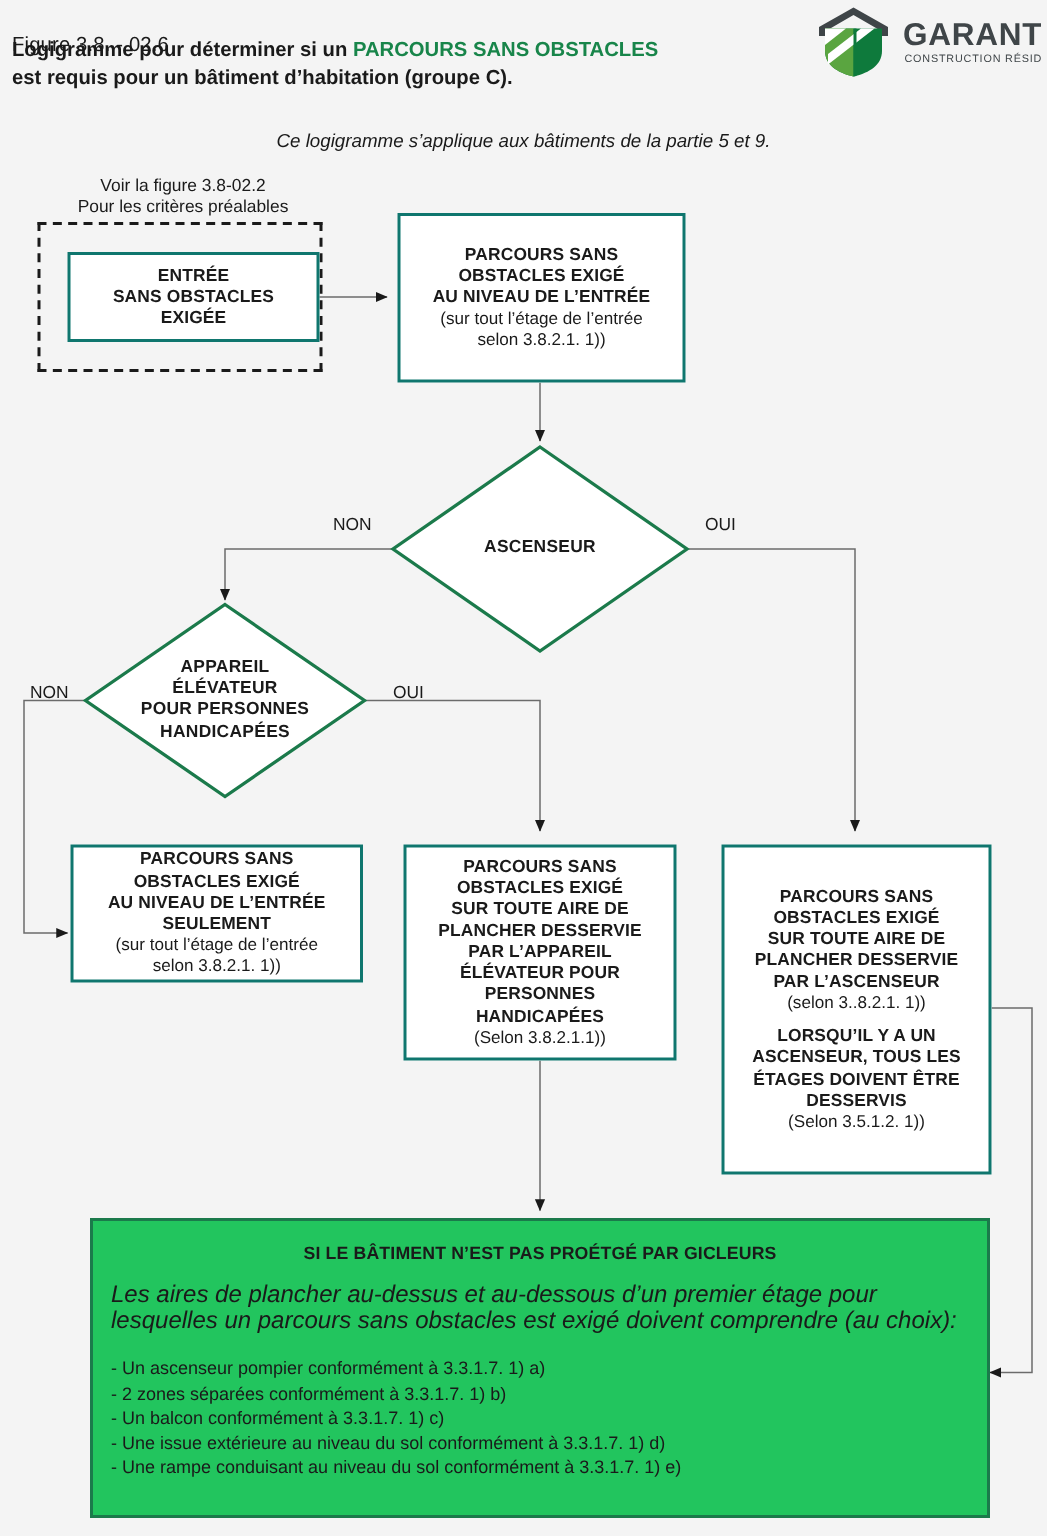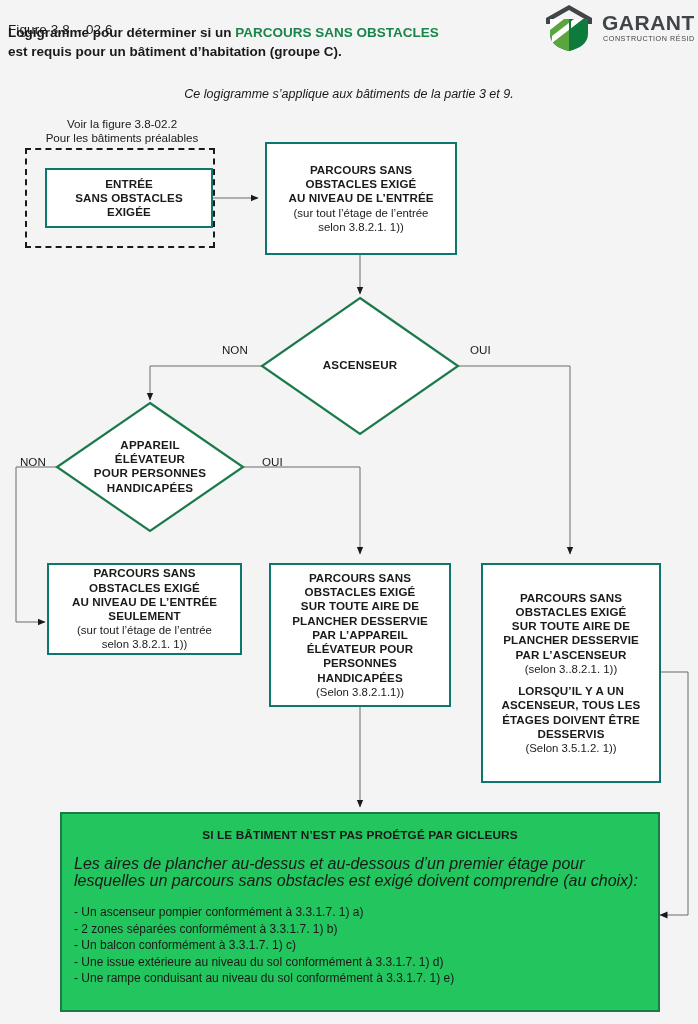--- a/index.html
+++ b/index.html
@@ -178,21 +178,21 @@
       <path d="M12 17 L26 17 L12 28 Z" fill="#ffffff"></path>
       <path d="M14 34 L36 17 L45 17 L14 41 Z" fill="#ffffff"></path>
       <path d="M31 17 L31 49 L33 48.6 L33 17 Z" fill="#0e7a3c"></path>
 
       <text x="64" y="28" font-family="'Liberation Sans',sans-serif" font-size="21" font-weight="bold" letter-spacing="0.5" fill="#3f4548">GARANTIE</text>
       <text x="65" y="39" font-family="'Liberation Sans',sans-serif" font-size="7.2" letter-spacing="0.55" fill="#3f4548">CONSTRUCTION RÉSIDENTIELLE</text>
     </svg>
   </div>
 </div>
 
-<div id="subtitle">Ce logigramme s’applique aux bâtiments de la partie 3 et 9.</div>
+<div id="subtitle">Ce logigramme s’applique aux bâtiments de la partie 5 et 9.</div>
 
 <div id="flow">
 
   <svg id="edges" viewBox="0 0 698 1024" xmlns="http://www.w3.org/2000/svg">
     <defs>
       <marker id="arrow" markerWidth="9" markerHeight="9" refX="7.5" refY="4" orient="auto" markerUnits="userSpaceOnUse">
         <path d="M0,0.6 L8,4 L0,7.4 z" fill="#1a1a1a"></path>
       </marker>
     </defs>
     <g stroke="#6b6b6b" stroke-width="1" fill="none">
@@ -210,21 +210,21 @@
       <path d="M243,467 L360,467 L360,554" marker-end="url(#arrow)"></path>
 
       <line x1="360" y1="707" x2="360" y2="807" marker-end="url(#arrow)"></line>
 
       <path d="M661,672 L688,672 L688,915 L660,915" marker-end="url(#arrow)"></path>
     </g>
   </svg>
 
   <div class="prenote" style="left:22px; top:117px; width:200px;">
     <div>Voir la figure 3.8-02.2</div>
-    <div>Pour les bâtiments préalables</div>
+    <div>Pour les critères préalables</div>
   </div>
   <div class="dashed-wrap" style="left:25px; top:148px; width:190px; height:100px;"></div>
 
   <div class="node" style="left:45px; top:168px; width:168px; height:60px;">
     <div class="ttl">ENTRÉE</div>
     <div class="ttl">SANS OBSTACLES</div>
     <div class="ttl">EXIGÉE</div>
   </div>
 
   <div class="node" style="left:265px; top:142px; width:192px; height:113px;">

